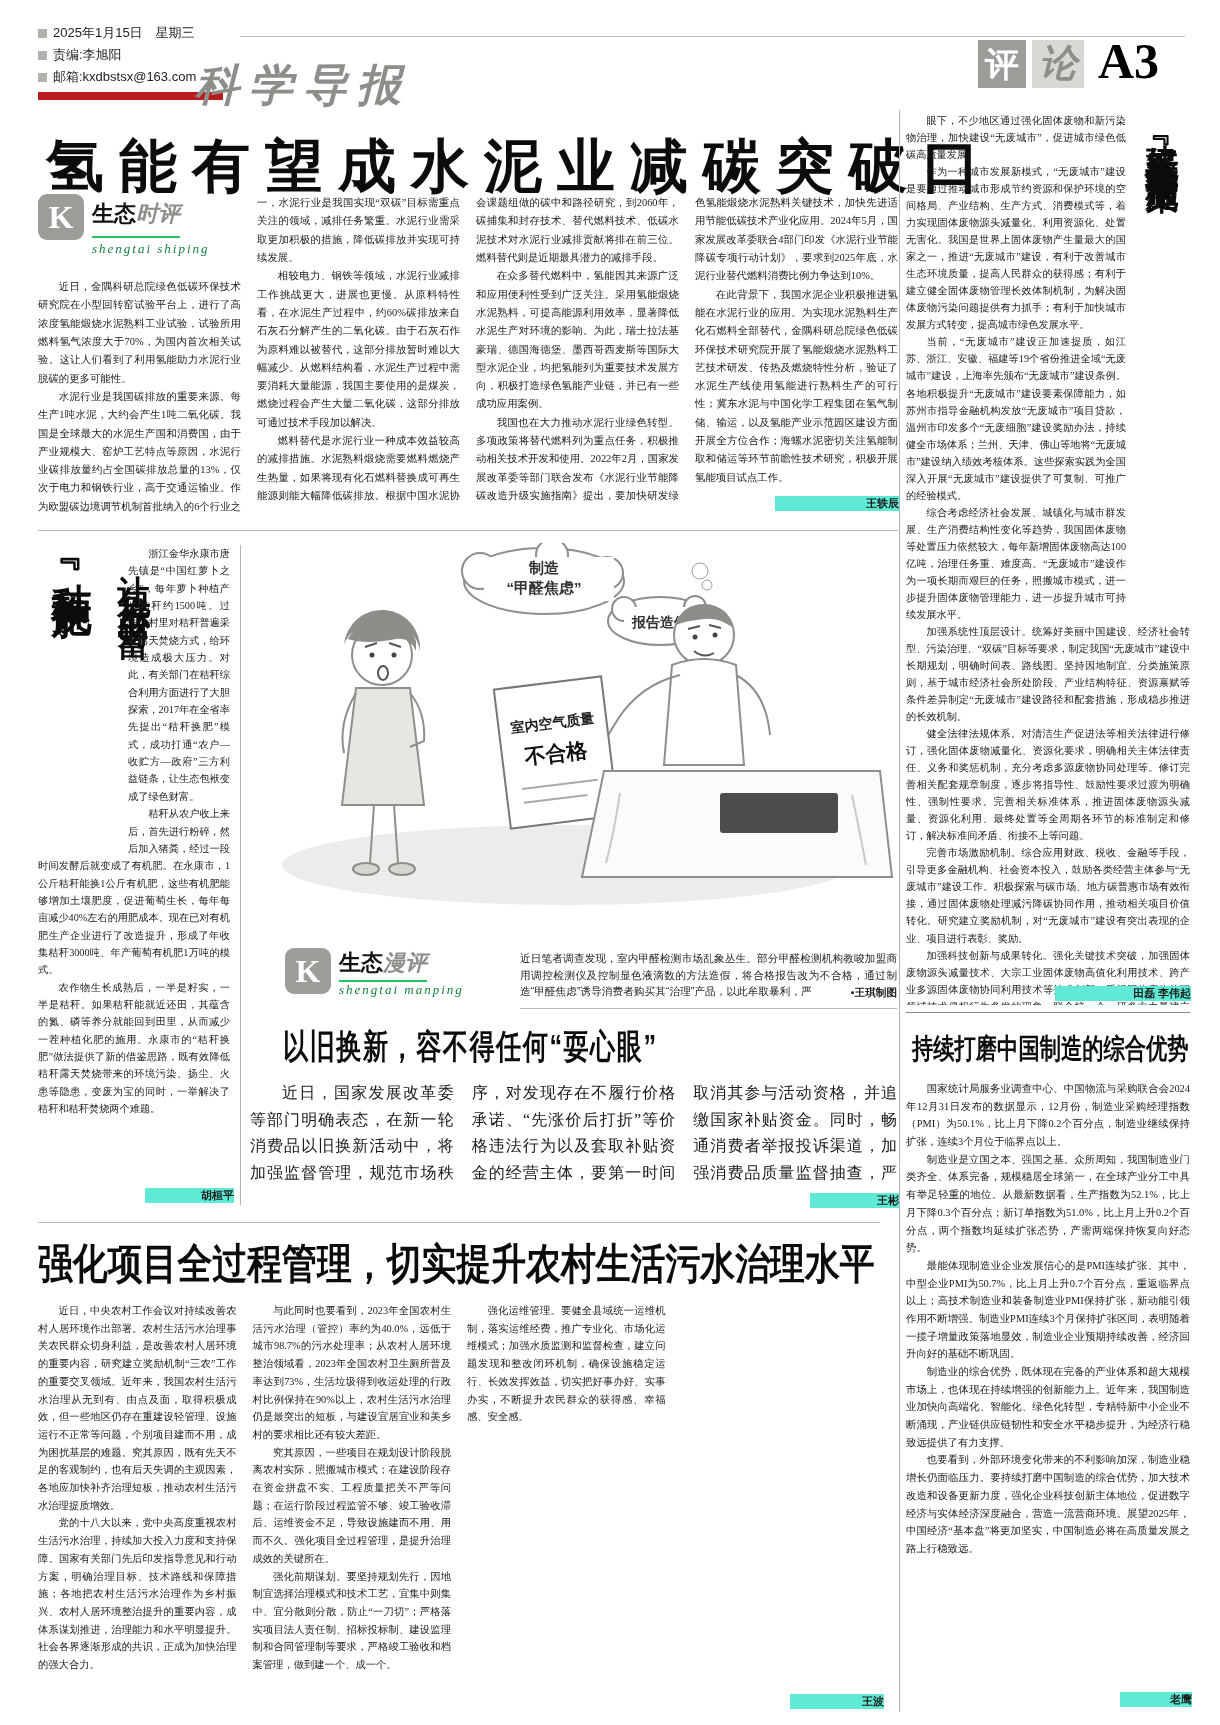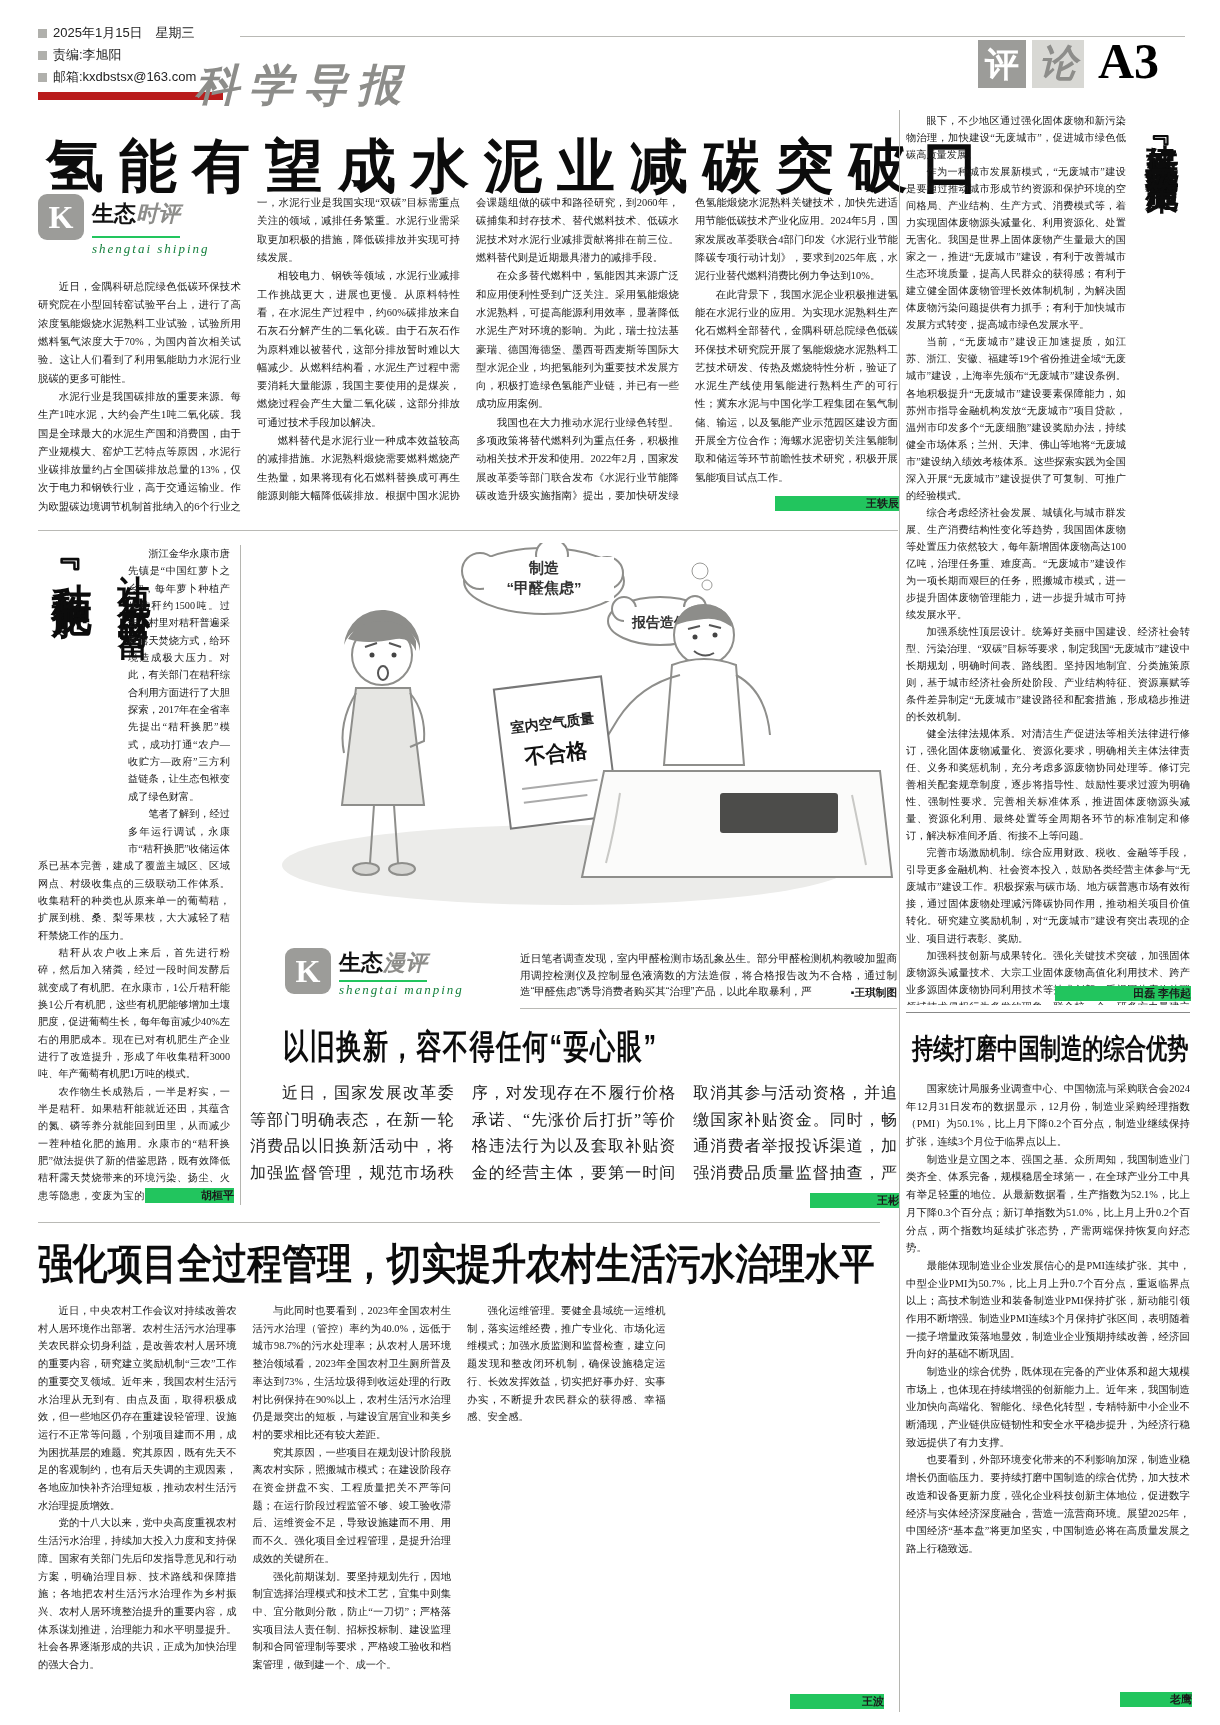--- a/index.html
+++ b/index.html
@@ -55,21 +55,21 @@
   .straw-h1{display:block;font-size:40px;letter-spacing:6px;}
   .straw-h2{display:block;font-size:33px;letter-spacing:10px;padding-top:4px;}
   .nowaste-flow{left:906px;top:112px;width:284px;height:893px;font-size:10.2px;line-height:1.67;}
   .nowaste-headline{float:right;writing-mode:vertical-rl;height:474px;width:54px;margin:6px 0 10px 10px;
                   font-family:"Liberation Sans",sans-serif;font-weight:bold;font-size:33px;
                   letter-spacing:3px;color:#0c0c0c;}
   .tradein-flow{left:250px;top:1080px;width:647px;height:128px;font-size:16px;line-height:1.66;}
   .manu-flow{left:906px;top:1080px;width:284px;height:618px;font-size:10.4px;line-height:1.7;}
   .sewage-flow{left:38px;top:1302px;width:842px;height:406px;font-size:10.3px;line-height:1.72;}
 
-  .byline{position:absolute;font-weight:bold;font-size:11px;text-align:right;background:#22c55e;padding-left:6px;}
+  .byline{position:absolute;font-weight:bold;font-size:11px;text-align:right;background:#5eead4;padding-left:6px;}
 
   
   .cartoon{left:252px;top:543px;width:645px;height:398px;}
   .manping-logo{left:285px;top:948px;width:230px;}
   .caption{left:520px;top:950px;width:377px;height:52px;font-family:"Liberation Sans",sans-serif;
            font-size:10.6px;line-height:1.58;text-align:justify;overflow:hidden;color:#222;}
   .credit{left:812px;top:986px;width:85px;font-family:"Liberation Sans",sans-serif;
           font-size:10.6px;font-weight:bold;text-align:right;background:#fff;}
 </style>
 </head>
@@ -110,21 +110,20 @@
   <div class="rule-h" style="left:38px;top:530px;width:860px;"></div>
   <div class="rule-v" style="left:899px;top:110px;height:1602px;"></div>
   <div class="rule-v" style="left:240px;top:545px;height:660px;"></div>
 
   <div class="abs straw-flow flow">
     <div class="straw-headline">
       <span class="straw-h1">『秸秆换肥』</span>
       <span class="straw-h2">让包袱变财富</span>
     </div>
     <p>浙江金华永康市唐先镇是“中国红萝卜之乡”，每年萝卜种植产生秸秆约1500吨。过去，村里对秸秆普遍采取露天焚烧方式，给环境造成极大压力。对此，有关部门在秸秆综合利用方面进行了大胆探索，2017年在全省率先提出“秸秆换肥”模式，成功打通“农户—收贮方—政府”三方利益链条，让生态包袱变成了绿色财富。</p>
-    <p>笔者了解到，经过多年运行调试，永康市“秸秆换肥”收储运体系已基本完善，建成了覆盖主城区、区域网点、村级收集点的三级联动工作体系。收集秸秆的种类也从原来单一的葡萄秸，扩展到桃、桑、梨等果枝，大大减轻了秸秆禁烧工作的压力。</p>
     <p>秸秆从农户收上来后，首先进行粉碎，然后加入猪粪，经过一段时间发酵后就变成了有机肥。在永康市，1公斤秸秆能换1公斤有机肥，这些有机肥能够增加土壤肥度，促进葡萄生长，每年每亩减少40%左右的用肥成本。现在已对有机肥生产企业进行了改造提升，形成了年收集秸秆3000吨、年产葡萄有机肥1万吨的模式。</p>
     <p>农作物生长成熟后，一半是籽实，一半是秸秆。如果秸秆能就近还田，其蕴含的氮、磷等养分就能回到田里，从而减少一茬种植化肥的施用。永康市的“秸秆换肥”做法提供了新的借鉴思路，既有效降低秸秆露天焚烧带来的环境污染、扬尘、火患等隐患，变废为宝的同时，一举解决了秸秆和秸秆焚烧两个难题。</p>
 
   </div>
   <div class="byline" style="left:145px;top:1188px;width:83px;">胡桓平</div>
 
   <svg class="abs cartoon" viewBox="0 0 645 398" xmlns="http://www.w3.org/2000/svg">
     <ellipse cx="315" cy="322" rx="285" ry="40" fill="#ececea"></ellipse>
 
     <circle cx="455" cy="42" r="5" fill="none" stroke="#9a9a97"></circle>

